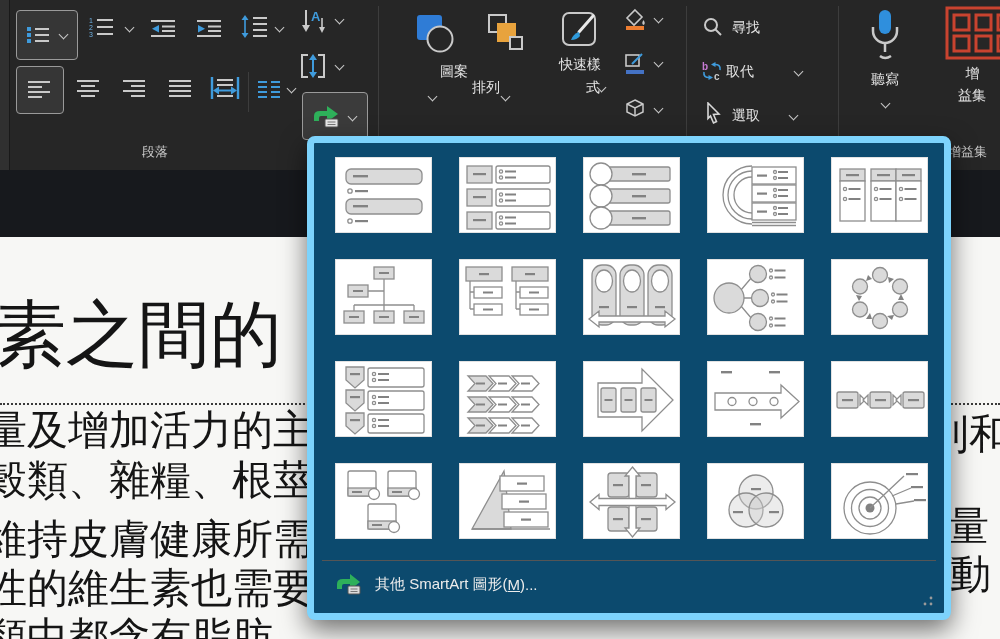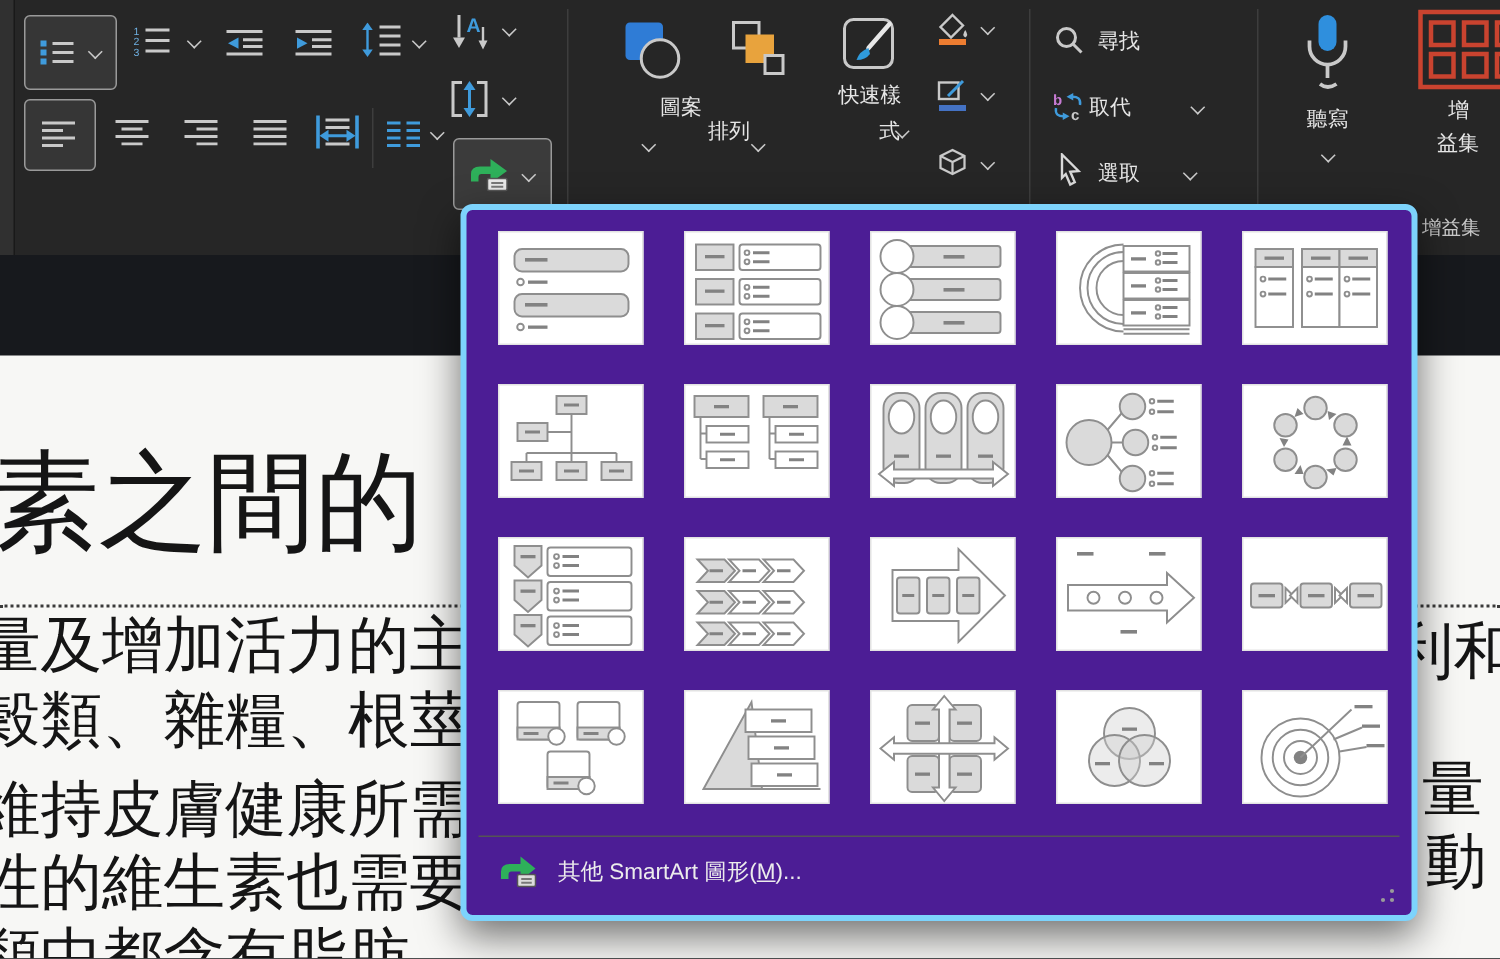--- a/index.html
+++ b/index.html
@@ -14,22 +14,22 @@
   .glabel{color:#c9c9c9;font-size:13px;}
   .chev{display:inline-block;width:6px;height:6px;border-right:1.6px solid #c9c9c9;border-bottom:1.6px solid #c9c9c9;transform:rotate(45deg);}
   .boxed{border:1px solid #9a9a9a;border-radius:4px;background:#363636;}
   .bigcol{position:absolute;text-align:center;}
   
   .doc{position:absolute;left:0;top:170px;width:1000px;height:469px;background:#17191d;z-index:1;}
   .slide{position:absolute;left:0;top:67px;width:1000px;height:402px;background:#f7f7f5;}
   .cjk{font-family:"Liberation Serif","DejaVu Serif",serif;color:#151515;white-space:nowrap;}
   .dotline{position:absolute;left:0;right:0;border-top:2px dotted #3a3a3a;}
   
-  .panel{position:absolute;left:307px;top:136px;width:630px;height:470px;background:#4c1d95;
-         border:4px solid #7dd3fc;border-radius:8px;box-shadow:0 10px 26px rgba(0,0,0,.55);z-index:50;}
+  .panel{position:absolute;left:307px;top:136px;width:630px;height:470px;background:#0c4a6e;
+         border:7px solid #7dd3fc;border-radius:8px;box-shadow:0 10px 26px rgba(0,0,0,.55);z-index:50;}
   .tiles{position:absolute;left:21px;top:14px;display:grid;grid-template-columns:repeat(5,97px);
          grid-auto-rows:76px;column-gap:27px;row-gap:26px;}
   .tile{background:#ffffff;border:1px solid #e2e2e2;cursor:pointer;}
   .tile svg{display:block;width:97px;height:76px;}
   .tf{fill:#dadada;stroke:#8e8e8e;stroke-width:1.3;}
   .tw{fill:#ffffff;stroke:#8e8e8e;stroke-width:1.3;}
   .td{fill:#828282;}
   .tl{fill:none;stroke:#8e8e8e;stroke-width:1.3;}
   .sep{position:absolute;left:8px;right:8px;top:417px;border-top:1px solid #555;}
   .more{position:absolute;left:0;right:0;top:424px;height:34px;display:flex;align-items:center;
@@ -149,20 +149,21 @@
 
     <div class="abs boxed" style="left:302px;top:92px;width:64px;height:46px;background:#3b3b3b;">
       <svg class="abs" style="left:9px;top:11px;" width="28" height="24">
         <path d="M2 17 L2 12 Q2 7 8 7 L15 7 L15 2 L26 10 L15 18 L15 12 L9 12 Q7 12 7 14 L7 17 Z" fill="#2eb05a"></path>
         <rect x="13" y="15" width="13" height="8" rx="1" fill="#e8e8e8" stroke="#555"></rect>
         <path d="M15.5 18 H23.5 M15.5 20.5 H23.5" stroke="#777" stroke-width="1.2"></path>
       </svg>
       <span class="chev abs" style="left:46px;top:20px;"></span>
     </div>
 
+    <div class="abs glabel" style="left:0;top:143px;width:310px;text-align:center;">段落</div>
     <div class="vdiv" style="left:378px;top:6px;height:156px;"></div>
 
     <div class="bigcol" style="left:396px;top:0;width:72px;">
       <svg class="abs" style="left:16px;top:12px;" width="44" height="42">
         <rect x="5" y="3" width="25" height="25" rx="3" fill="#2f7cd6"></rect>
         <circle cx="28" cy="27" r="12.5" fill="#262626" stroke="#c9c9c9" stroke-width="2"></circle>
       </svg>
       <div class="rlabel abs" style="left:0;top:62px;width:72px;text-align:right;">圖案</div>
       <span class="chev abs" style="left:33px;top:93px;"></span>
     </div>

